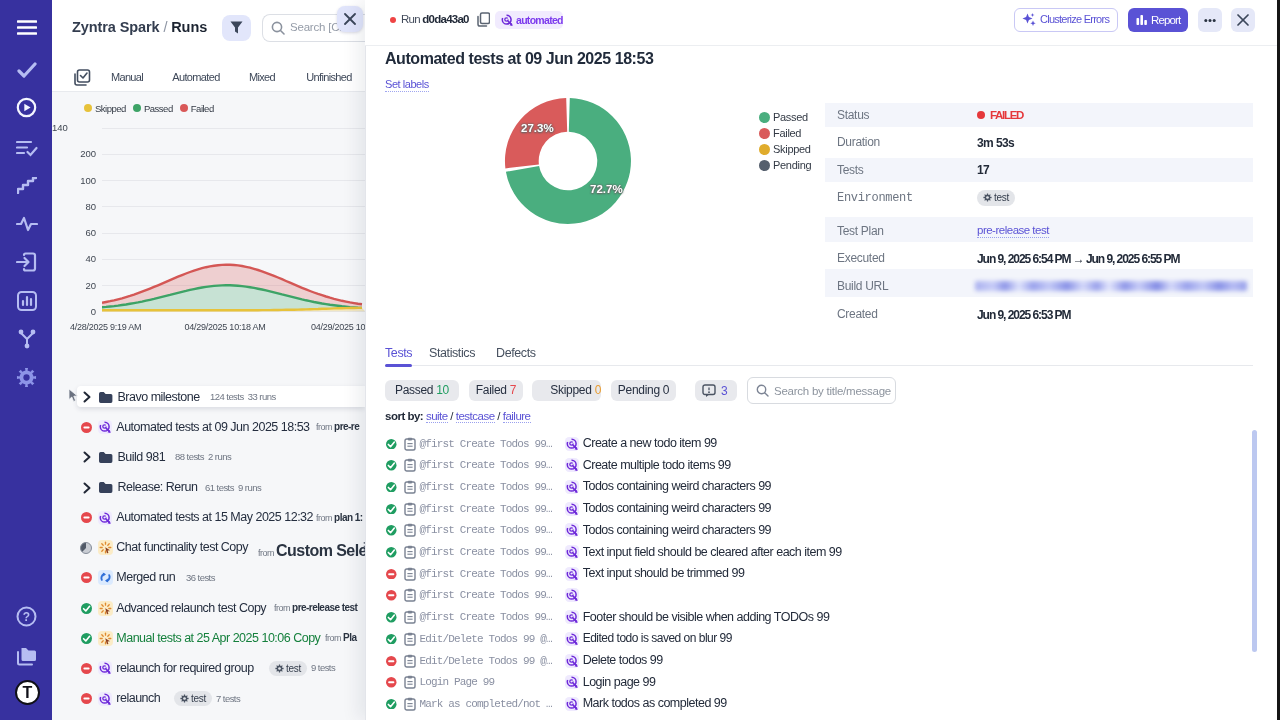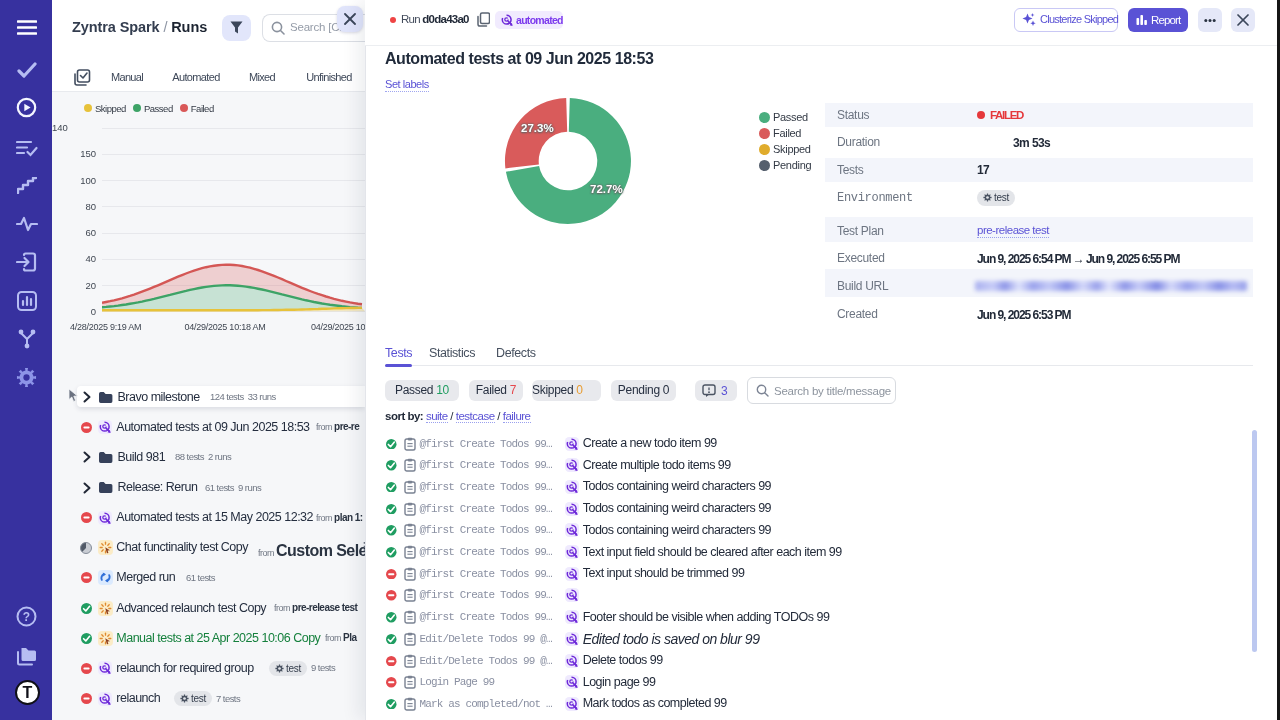--- a/index.html
+++ b/index.html
@@ -112,21 +112,21 @@
 <div class="abs" style="left:52px;top:279.5px;width:44px;text-align:right;font-size:9.5px;color:#3f4651;">20</div>
 <div class="abs" style="left:102px;top:285.0px;width:263px;height:1px;background:#e7e8ec;"></div>
 <div class="abs" style="left:52px;top:253.3px;width:44px;text-align:right;font-size:9.5px;color:#3f4651;">40</div>
 <div class="abs" style="left:102px;top:258.8px;width:263px;height:1px;background:#e7e8ec;"></div>
 <div class="abs" style="left:52px;top:227.0px;width:44px;text-align:right;font-size:9.5px;color:#3f4651;">60</div>
 <div class="abs" style="left:102px;top:232.5px;width:263px;height:1px;background:#e7e8ec;"></div>
 <div class="abs" style="left:52px;top:200.8px;width:44px;text-align:right;font-size:9.5px;color:#3f4651;">80</div>
 <div class="abs" style="left:102px;top:206.3px;width:263px;height:1px;background:#e7e8ec;"></div>
 <div class="abs" style="left:52px;top:174.5px;width:44px;text-align:right;font-size:9.5px;color:#3f4651;">100</div>
 <div class="abs" style="left:102px;top:180.0px;width:263px;height:1px;background:#e7e8ec;"></div>
-<div class="abs" style="left:52px;top:148.3px;width:44px;text-align:right;font-size:9.5px;color:#3f4651;">150</div>
+<div class="abs" style="left:52px;top:148.3px;width:44px;text-align:right;font-size:9.5px;color:#3f4651;">200</div>
 <div class="abs" style="left:102px;top:153.8px;width:263px;height:1px;background:#e7e8ec;"></div>
 <div class="abs" style="left:52px;top:122.0px;width:44px;text-align:left;font-size:9.5px;color:#3f4651;">140</div>
 <div class="abs" style="left:102px;top:127.5px;width:263px;height:1px;background:#e7e8ec;"></div>
 <svg class="abs" style="left:102px;top:120px" width="263" height="200" viewBox="0 0 263 200">
 <path d="M0 182.8 L4 182.0 L8 181.2 L12 180.3 L16 179.3 L20 178.3 L24 177.1 L28 175.9 L32 174.6 L36 173.2 L40 171.7 L44 170.2 L48 168.6 L52 166.9 L56 165.3 L60 163.6 L64 161.8 L68 160.1 L72 158.4 L76 156.7 L80 155.1 L84 153.5 L88 152.0 L92 150.6 L96 149.4 L100 148.2 L104 147.2 L108 146.4 L112 145.7 L116 145.2 L120 144.9 L124 144.7 L128 144.8 L132 145.0 L136 145.4 L140 146.0 L144 146.8 L148 147.7 L152 148.8 L156 150.0 L160 151.3 L164 152.8 L168 154.3 L172 155.9 L176 157.5 L180 159.2 L184 161.0 L188 162.7 L192 164.4 L196 166.1 L200 167.8 L204 169.4 L208 171.0 L212 172.5 L216 173.9 L220 175.2 L224 176.5 L228 177.7 L232 178.8 L236 179.8 L240 180.8 L244 181.6 L248 182.4 L252 183.1 L256 183.8 L260 184.3 L260 187.9 L256 187.7 L252 187.4 L248 187.1 L244 186.7 L240 186.3 L236 185.8 L232 185.3 L228 184.8 L224 184.1 L220 183.5 L216 182.7 L212 182.0 L208 181.1 L204 180.3 L200 179.4 L196 178.4 L192 177.4 L188 176.4 L184 175.4 L180 174.4 L176 173.3 L172 172.3 L168 171.3 L164 170.4 L160 169.5 L156 168.7 L152 167.9 L148 167.2 L144 166.6 L140 166.1 L136 165.8 L132 165.5 L128 165.3 L124 165.3 L120 165.4 L116 165.6 L112 165.9 L108 166.4 L104 166.9 L100 167.5 L96 168.3 L92 169.1 L88 169.9 L84 170.9 L80 171.8 L76 172.8 L72 173.8 L68 174.9 L64 175.9 L60 176.9 L56 177.9 L52 178.9 L48 179.8 L44 180.7 L40 181.6 L36 182.4 L32 183.1 L28 183.8 L24 184.5 L20 185.0 L16 185.6 L12 186.1 L8 186.5 L4 186.9 L0 187.2 Z" fill="rgba(217,88,88,0.25)"></path>
 <path d="M0 187.2 L4 186.9 L8 186.5 L12 186.1 L16 185.6 L20 185.0 L24 184.5 L28 183.8 L32 183.1 L36 182.4 L40 181.6 L44 180.7 L48 179.8 L52 178.9 L56 177.9 L60 176.9 L64 175.9 L68 174.9 L72 173.8 L76 172.8 L80 171.8 L84 170.9 L88 169.9 L92 169.1 L96 168.3 L100 167.5 L104 166.9 L108 166.4 L112 165.9 L116 165.6 L120 165.4 L124 165.3 L128 165.3 L132 165.5 L136 165.8 L140 166.1 L144 166.6 L148 167.2 L152 167.9 L156 168.7 L160 169.5 L164 170.4 L168 171.3 L172 172.3 L176 173.3 L180 174.4 L184 175.4 L188 176.4 L192 177.4 L196 178.4 L200 179.4 L204 180.3 L208 181.1 L212 182.0 L216 182.7 L220 183.5 L224 184.1 L228 184.8 L232 185.3 L236 185.8 L240 186.3 L244 186.7 L248 187.1 L252 187.4 L256 187.7 L260 187.9 L260 187.9 L256 187.9 L252 188.0 L248 188.0 L244 188.1 L240 188.2 L236 188.3 L232 188.4 L228 188.6 L224 188.7 L220 188.8 L216 189.0 L212 189.1 L208 189.2 L204 189.4 L200 189.5 L196 189.6 L192 189.7 L188 189.8 L184 189.8 L180 189.9 L176 190.0 L172 190.0 L168 190.1 L164 190.1 L160 190.1 L156 190.2 L152 190.2 L148 190.2 L144 190.2 L140 190.2 L136 190.2 L132 190.2 L128 190.2 L124 190.2 L120 190.2 L116 190.2 L112 190.2 L108 190.2 L104 190.2 L100 190.2 L96 190.2 L92 190.2 L88 190.2 L84 190.2 L80 190.2 L76 190.2 L72 190.2 L68 190.2 L64 190.2 L60 190.2 L56 190.2 L52 190.2 L48 190.2 L44 190.2 L40 190.2 L36 190.2 L32 190.2 L28 190.2 L24 190.2 L20 190.2 L16 190.2 L12 190.2 L8 190.2 L4 190.2 L0 190.2 Z" fill="rgba(61,163,102,0.25)"></path>
 <path d="M0 190.2 L4 190.2 L8 190.2 L12 190.2 L16 190.2 L20 190.2 L24 190.2 L28 190.2 L32 190.2 L36 190.2 L40 190.2 L44 190.2 L48 190.2 L52 190.2 L56 190.2 L60 190.2 L64 190.2 L68 190.2 L72 190.2 L76 190.2 L80 190.2 L84 190.2 L88 190.2 L92 190.2 L96 190.2 L100 190.2 L104 190.2 L108 190.2 L112 190.2 L116 190.2 L120 190.2 L124 190.2 L128 190.2 L132 190.2 L136 190.2 L140 190.2 L144 190.2 L148 190.2 L152 190.2 L156 190.2 L160 190.1 L164 190.1 L168 190.1 L172 190.0 L176 190.0 L180 189.9 L184 189.8 L188 189.8 L192 189.7 L196 189.6 L200 189.5 L204 189.4 L208 189.2 L212 189.1 L216 189.0 L220 188.8 L224 188.7 L228 188.6 L232 188.4 L236 188.3 L240 188.2 L244 188.1 L248 188.0 L252 188.0 L256 187.9 L260 187.9 L263 191.3 L0 191.3 Z" fill="rgba(231,194,58,0.3)"></path>
 <path d="M0 182.8 L4 182.0 L8 181.2 L12 180.3 L16 179.3 L20 178.3 L24 177.1 L28 175.9 L32 174.6 L36 173.2 L40 171.7 L44 170.2 L48 168.6 L52 166.9 L56 165.3 L60 163.6 L64 161.8 L68 160.1 L72 158.4 L76 156.7 L80 155.1 L84 153.5 L88 152.0 L92 150.6 L96 149.4 L100 148.2 L104 147.2 L108 146.4 L112 145.7 L116 145.2 L120 144.9 L124 144.7 L128 144.8 L132 145.0 L136 145.4 L140 146.0 L144 146.8 L148 147.7 L152 148.8 L156 150.0 L160 151.3 L164 152.8 L168 154.3 L172 155.9 L176 157.5 L180 159.2 L184 161.0 L188 162.7 L192 164.4 L196 166.1 L200 167.8 L204 169.4 L208 171.0 L212 172.5 L216 173.9 L220 175.2 L224 176.5 L228 177.7 L232 178.8 L236 179.8 L240 180.8 L244 181.6 L248 182.4 L252 183.1 L256 183.8 L260 184.3" fill="none" stroke="#d45755" stroke-width="2.4"></path>
 <path d="M0 187.2 L4 186.9 L8 186.5 L12 186.1 L16 185.6 L20 185.0 L24 184.5 L28 183.8 L32 183.1 L36 182.4 L40 181.6 L44 180.7 L48 179.8 L52 178.9 L56 177.9 L60 176.9 L64 175.9 L68 174.9 L72 173.8 L76 172.8 L80 171.8 L84 170.9 L88 169.9 L92 169.1 L96 168.3 L100 167.5 L104 166.9 L108 166.4 L112 165.9 L116 165.6 L120 165.4 L124 165.3 L128 165.3 L132 165.5 L136 165.8 L140 166.1 L144 166.6 L148 167.2 L152 167.9 L156 168.7 L160 169.5 L164 170.4 L168 171.3 L172 172.3 L176 173.3 L180 174.4 L184 175.4 L188 176.4 L192 177.4 L196 178.4 L200 179.4 L204 180.3 L208 181.1 L212 182.0 L216 182.7 L220 183.5 L224 184.1 L228 184.8 L232 185.3 L236 185.8 L240 186.3 L244 186.7 L248 187.1 L252 187.4 L256 187.7 L260 187.9" fill="none" stroke="#3da366" stroke-width="2.4"></path>
 <path d="M0 190.2 L4 190.2 L8 190.2 L12 190.2 L16 190.2 L20 190.2 L24 190.2 L28 190.2 L32 190.2 L36 190.2 L40 190.2 L44 190.2 L48 190.2 L52 190.2 L56 190.2 L60 190.2 L64 190.2 L68 190.2 L72 190.2 L76 190.2 L80 190.2 L84 190.2 L88 190.2 L92 190.2 L96 190.2 L100 190.2 L104 190.2 L108 190.2 L112 190.2 L116 190.2 L120 190.2 L124 190.2 L128 190.2 L132 190.2 L136 190.2 L140 190.2 L144 190.2 L148 190.2 L152 190.2 L156 190.2 L160 190.1 L164 190.1 L168 190.1 L172 190.0 L176 190.0 L180 189.9 L184 189.8 L188 189.8 L192 189.7 L196 189.6 L200 189.5 L204 189.4 L208 189.2 L212 189.1 L216 189.0 L220 188.8 L224 188.7 L228 188.6 L232 188.4 L236 188.3 L240 188.2 L244 188.1 L248 188.0 L252 188.0 L256 187.9 L260 187.9" fill="none" stroke="#e7c23a" stroke-width="2.4"></path>
@@ -220,21 +220,21 @@
 <svg class="abs" style="left:98px;top:570.475px" width="15" height="15">
       <rect width="15" height="15" rx="4" fill="#dbeafe"></rect>
       <g stroke="#2f6fd8" stroke-width="1.9" fill="none" stroke-linecap="round">
         <path d="M3.8 9.8 A4.2 4.2 0 0 1 5.8 4.2"></path>
         <path d="M11.2 5.2 A4.2 4.2 0 0 1 9.2 10.8"></path>
       </g>
       <path d="M4.8 2.6 L8 4.2 L5.3 6.5 Z" fill="#2f6fd8"></path>
       <path d="M10.2 12.4 L7 10.8 L9.7 8.5 Z" fill="#2f6fd8"></path>
     </svg>
 <div class="abs" style="left:116.3px;top:570px;font-size:12.5px;letter-spacing:-0.5px;color:#252e3f;white-space:nowrap;">Merged run</div>
-<div class="abs" style="left:186px;top:572px;font-size:9.5px;letter-spacing:-0.55px;color:#6f7683;white-space:nowrap;">61 tests</div>
+<div class="abs" style="left:186px;top:572px;font-size:9.5px;letter-spacing:-0.55px;color:#6f7683;white-space:nowrap;">36 tests</div>
 <svg class="abs" style="left:80.5px;top:602.625px" width="11" height="11">
       <circle cx="5.5" cy="5.5" r="5.5" fill="#1f9d61"></circle>
       <path d="M2.6 5.7 L4.8 7.9 L8.6 3.3" stroke="#fff" stroke-width="1.6" fill="none" stroke-linecap="round" stroke-linejoin="round"></path>
     </svg>
 <svg class="abs" style="left:98px;top:600.625px" width="15" height="15">
       <rect width="15" height="15" rx="4" fill="#fbecc7"></rect>
       <g stroke="#e08a2e" stroke-width="1.3" stroke-linecap="round">
         <line x1="7.5" y1="2.2" x2="7.5" y2="4.2"></line>
         <line x1="7.5" y1="10.8" x2="7.5" y2="12.8"></line>
         <line x1="2.2" y1="7.5" x2="4.2" y2="7.5"></line>
@@ -323,21 +323,21 @@
         <path d="M5.9 6.3 L2.8 5.6 L5.2 3.2 Z" fill="#6d28d9"></path>
       </g>
     </svg>
 <div class="abs" style="left:516px;top:13.5px;font-size:10.5px;letter-spacing:-0.7px;font-weight:bold;color:#7c3aed;">automated</div>
 <div class="abs" style="left:1014px;top:8px;width:104px;height:24px;background:#fff;border:1px solid #c9c8f5;border-radius:6px;"></div>
 <svg class="abs" style="left:1021px;top:12px" width="16" height="16">
       <path d="M6.5 1.5 L7.9 5.1 L11.5 6.5 L7.9 7.9 L6.5 11.5 L5.1 7.9 L1.5 6.5 L5.1 5.1 Z" fill="#5a52d5"></path>
       <path d="M12 8.5 L12.8 10.4 L14.7 11.2 L12.8 12 L12 13.9 L11.2 12 L9.3 11.2 L11.2 10.4 Z" fill="#5a52d5"></path>
       <path d="M11.5 1 L12 2.5 L13.5 3 L12 3.5 L11.5 5 L11 3.5 L9.5 3 L11 2.5 Z" fill="#5a52d5"></path>
     </svg>
-<div class="abs" style="left:1040px;top:13px;font-size:11px;letter-spacing:-0.75px;color:#5a52d5;">Clusterize Skipped</div>
+<div class="abs" style="left:1040px;top:13px;font-size:11px;letter-spacing:-0.75px;color:#5a52d5;">Clusterize Errors</div>
 <div class="abs" style="left:1128px;top:8px;width:60px;height:24px;background:#5a52d5;border-radius:6px;"></div>
 <svg class="abs" style="left:1136px;top:14px" width="12" height="12">
       <g fill="#fff">
         <rect x="0.5" y="4" width="2.6" height="7" rx="0.8"></rect>
         <rect x="4.4" y="1" width="2.6" height="10" rx="0.8"></rect>
         <rect x="8.3" y="6" width="2.6" height="5" rx="0.8"></rect>
       </g>
     </svg>
 <div class="abs" style="left:1151px;top:13.5px;font-size:11.5px;letter-spacing:-0.85px;font-weight:500;color:#fff;">Report</div>
 <div class="abs" style="left:1198px;top:8px;width:24px;height:24px;background:#e5e8f8;border-radius:6px;"></div>
@@ -378,39 +378,39 @@
 <div class="abs" style="left:837px;top:108.4px;font-size:12px;letter-spacing:-0.3px;color:#6d7582;">Status</div>
 <div class="abs" style="left:837px;top:135.3px;font-size:12px;letter-spacing:-0.3px;color:#6d7582;">Duration</div>
 <div class="abs" style="left:837px;top:162.8px;font-size:12px;letter-spacing:-0.3px;color:#6d7582;">Tests</div>
 <div class="abs" style="left:837px;top:190.7px;font-size:12px;letter-spacing:-0.3px;color:#6d7582;font-family:Liberation Mono, monospace;">Environment</div>
 <div class="abs" style="left:837px;top:223.6px;font-size:12px;letter-spacing:-0.3px;color:#6d7582;">Test Plan</div>
 <div class="abs" style="left:837px;top:251.0px;font-size:12px;letter-spacing:-0.3px;color:#6d7582;">Executed</div>
 <div class="abs" style="left:837px;top:278.6px;font-size:12px;letter-spacing:-0.3px;color:#6d7582;">Build URL</div>
 <div class="abs" style="left:837px;top:307.0px;font-size:12px;letter-spacing:-0.3px;color:#6d7582;">Created</div>
 <div class="abs" style="left:977px;top:111.4px;width:8px;height:8px;border-radius:50%;background:#e5383b;"></div>
 <div class="abs" style="left:990px;top:108.9px;font-size:11.5px;letter-spacing:-1.3px;font-weight:bold;color:#e5383b;">FAILED</div>
-<div class="abs" style="left:977px;top:135.8px;font-size:12px;letter-spacing:-0.6px;font-weight:bold;color:#222a38;margin-left:36px;">3m 53s</div>
+<div class="abs" style="left:977px;top:135.8px;font-size:12px;letter-spacing:-0.6px;font-weight:bold;color:#222a38;">3m 53s</div>
 <div class="abs" style="left:977px;top:163.3px;font-size:12px;letter-spacing:-0.6px;font-weight:bold;color:#222a38;">17</div>
 <div class="abs" style="left:977px;top:189.7px;height:16px;background:#e3e5e9;border-radius:8.0px;font-size:10px;color:#333c4b;padding:0 6px 0 17px;line-height:16px;letter-spacing:-0.3px;">test</div>
     <svg class="abs" style="left:983px;top:193.2px" width="9" height="9">
       <path d="M3.84,0.41 L5.16,0.41 L4.94,1.47 L6.33,2.05 L6.92,1.14 L7.86,2.08 L6.95,2.67 L7.53,4.06 L8.59,3.84 L8.59,5.16 L7.53,4.94 L6.95,6.33 L7.86,6.92 L6.92,7.86 L6.33,6.95 L4.94,7.53 L5.16,8.59 L3.84,8.59 L4.06,7.53 L2.67,6.95 L2.08,7.86 L1.14,6.92 L2.05,6.33 L1.47,4.94 L0.41,5.16 L0.41,3.84 L1.47,4.06 L2.05,2.67 L1.14,2.08 L2.08,1.14 L2.67,2.05 L4.06,1.47 Z" fill="#4a5362"></path>
       <circle cx="4.5" cy="4.5" r="1.3499999999999999" fill="#e3e5e9"></circle>
     </svg>
 <div class="abs" style="left:977px;top:224.1px;font-size:11.5px;letter-spacing:-0.5px;color:#5a52d5;border-bottom:1px dotted #9aa0ee;padding-bottom:1px;">pre-release test</div>
 <div class="abs" style="left:977px;top:251.5px;font-size:12px;letter-spacing:-1.05px;font-weight:bold;color:#222a38;">Jun 9, 2025 6:54 PM → Jun 9, 2025 6:55 PM</div>
 <div class="abs" style="left:975px;top:280.6px;width:272px;height:10px;filter:blur(2.2px);background:linear-gradient(90deg,#aab1ef 0,#c8cdf7 18px,#8f97e8 30px,#dfe3fb 44px,#9aa2ec 58px,#c4caf6 74px,#8a93e7 92px,#d5d9f9 108px,#99a1eb 122px,#e3e6fc 134px,#8f97e8 150px,#c8cdf7 164px,#838ce5 182px,#d5d9f9 196px,#9aa2ec 212px,#c4caf6 228px,#8a93e7 244px,#b7bdf3 258px,#97a0ea 272px);border-radius:2px;"></div>
 <div class="abs" style="left:977px;top:307.5px;font-size:12px;letter-spacing:-1.05px;font-weight:bold;color:#222a38;">Jun 9, 2025 6:53 PM</div>
 <div class="abs" style="left:385px;top:345.5px;font-size:12.5px;letter-spacing:-0.4px;font-weight:500;color:#5a52d5;">Tests</div>
 <div class="abs" style="left:429px;top:345.5px;font-size:12.5px;letter-spacing:-0.4px;color:#46505f;">Statistics</div>
 <div class="abs" style="left:496px;top:345.5px;font-size:12.5px;letter-spacing:-0.4px;color:#46505f;">Defects</div>
 <div class="abs" style="left:385px;top:365px;width:868px;height:1px;background:#e7e9ed;"></div>
 <div class="abs" style="left:385px;top:364px;width:27px;height:2.5px;background:#5a52d5;border-radius:2px;"></div>
 <div class="abs" style="left:385px;top:380px;width:74px;height:21px;background:#e8e9ed;border-radius:6px;text-align:center;font-size:12px;letter-spacing:-0.3px;color:#273041;line-height:21px;">Passed <span style="color:#1f9d61;">10</span></div>
 <div class="abs" style="left:469px;top:380px;width:54px;height:21px;background:#e8e9ed;border-radius:6px;text-align:center;font-size:12px;letter-spacing:-0.3px;color:#273041;line-height:21px;">Failed <span style="color:#e5484d;">7</span></div>
-<div class="abs" style="left:532px;top:380px;width:69px;height:21px;background:#e8e9ed;border-radius:6px;text-align:left;font-size:12px;letter-spacing:-0.3px;color:#273041;line-height:21px;">Skipped <span style="color:#e89c31;">0</span></div>
+<div class="abs" style="left:532px;top:380px;width:69px;height:21px;background:#e8e9ed;border-radius:6px;text-align:right;font-size:12px;letter-spacing:-0.3px;color:#273041;line-height:21px;">Skipped <span style="color:#e89c31;">0</span></div>
 <div class="abs" style="left:611px;top:380px;width:65px;height:21px;background:#e8e9ed;border-radius:6px;text-align:center;font-size:12px;letter-spacing:-0.3px;color:#273041;line-height:21px;">Pending <span style="color:#273041;">0</span></div>
 <div class="abs" style="left:695px;top:380px;width:42px;height:21px;background:#e8e9ed;border-radius:6px;"></div>
 <svg class="abs" style="left:702px;top:384px" width="14" height="13">
       <rect x="1" y="1" width="12" height="9.5" rx="2" stroke="#4a5362" stroke-width="1.4" fill="none"></rect>
       <path d="M4 10.5 L4 13 L7.2 10.5 Z" fill="#4a5362"></path>
       <line x1="7" y1="3.6" x2="7" y2="6.2" stroke="#4a5362" stroke-width="1.3"></line>
       <circle cx="7" cy="8.2" r="0.9" fill="#4a5362"></circle>
     </svg>
 <div class="abs" style="left:721px;top:383.5px;font-size:12px;font-weight:500;color:#5a52d5;">3</div>
 <div class="abs" style="left:747px;top:377px;width:149px;height:27px;background:#fff;border:1px solid #d8dbe0;border-radius:6px;"></div>
@@ -641,21 +641,21 @@
 <div class="abs" style="left:419.5px;top:632.8px;font-size:11px;letter-spacing:-0.85px;font-family:'Liberation Mono',monospace;color:#8a90a2;white-space:nowrap;">Edit/Delete Todos 99 @…</div>
 <svg class="abs" style="left:564.7px;top:631.8px" width="14" height="14">
       <rect x="0" y="0" width="14" height="14" rx="4.2" fill="#efeafe"></rect>
       <g transform="translate(6.7,6.7) scale(1.00)">
         <circle cx="0" cy="0" r="4.4" stroke="#6d28d9" stroke-width="1.5" fill="none" stroke-dasharray="23 4.7" stroke-dashoffset="-20"></circle>
         <circle cx="-0.2" cy="-0.2" r="1.7" stroke="#6d28d9" stroke-width="1.3" fill="none" stroke-dasharray="8.5 2.2"></circle>
         <path d="M1.6 1.6 L4.6 4.6" stroke="#6d28d9" stroke-width="1.7" stroke-linecap="round"></path>
         <path d="M5.9 6.3 L2.8 5.6 L5.2 3.2 Z" fill="#6d28d9"></path>
       </g>
     </svg>
-<div class="abs" style="left:582.7px;top:631.3px;font-size:14px;letter-spacing:-0.5px;color:#232b3a;white-space:nowrap;font-style:italic;">Edited todo is saved on blur 99</div>
+<div class="abs" style="left:582.7px;top:631.3px;font-size:12px;letter-spacing:-0.5px;color:#232b3a;white-space:nowrap;">Edited todo is saved on blur 99</div>
 <svg class="abs" style="left:386px;top:655.5px" width="10.5" height="10.5">
       <circle cx="5.25" cy="5.25" r="5.25" fill="#e5484d"></circle>
       <rect x="2.15" y="4.2" width="6.2" height="2.1" rx="1" fill="#fff"></rect>
     </svg>
 <svg class="abs" style="left:403.5px;top:653.5px" width="12" height="14">
       <rect x="1" y="2" width="10" height="11" rx="1.8" stroke="#7a8292" stroke-width="1.4" fill="none"></rect>
       <rect x="3.8" y="0.8" width="4.4" height="2.6" rx="0.8" fill="#7a8292"></rect>
       <g stroke="#7a8292" stroke-width="1.1">
         <line x1="3.4" y1="6.6" x2="8.6" y2="6.6"></line>
         <line x1="3.4" y1="9.2" x2="8.6" y2="9.2"></line>

